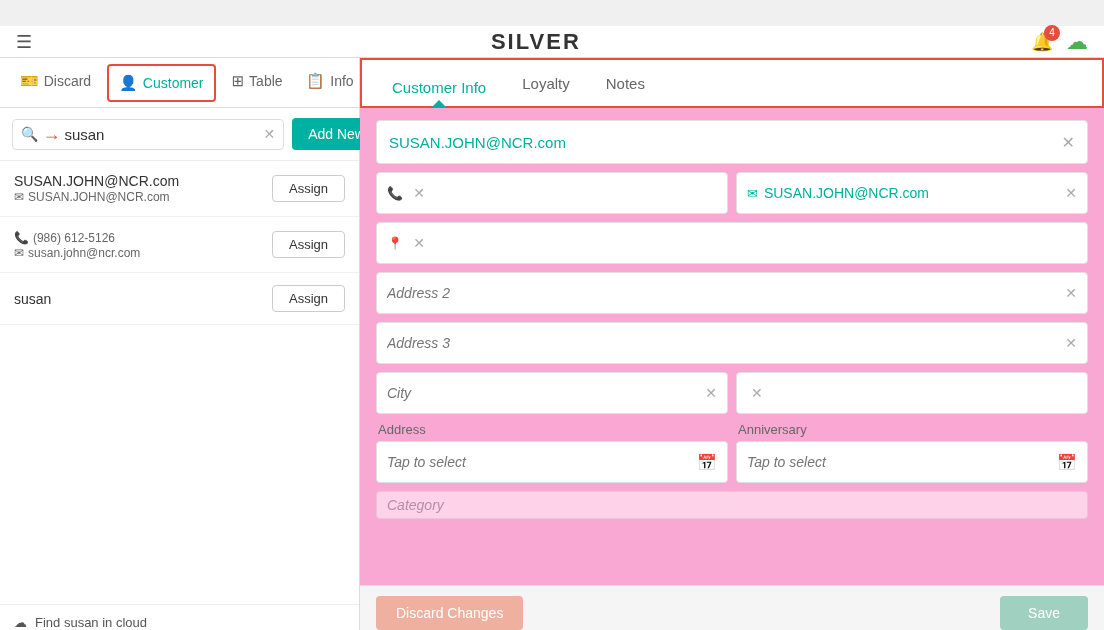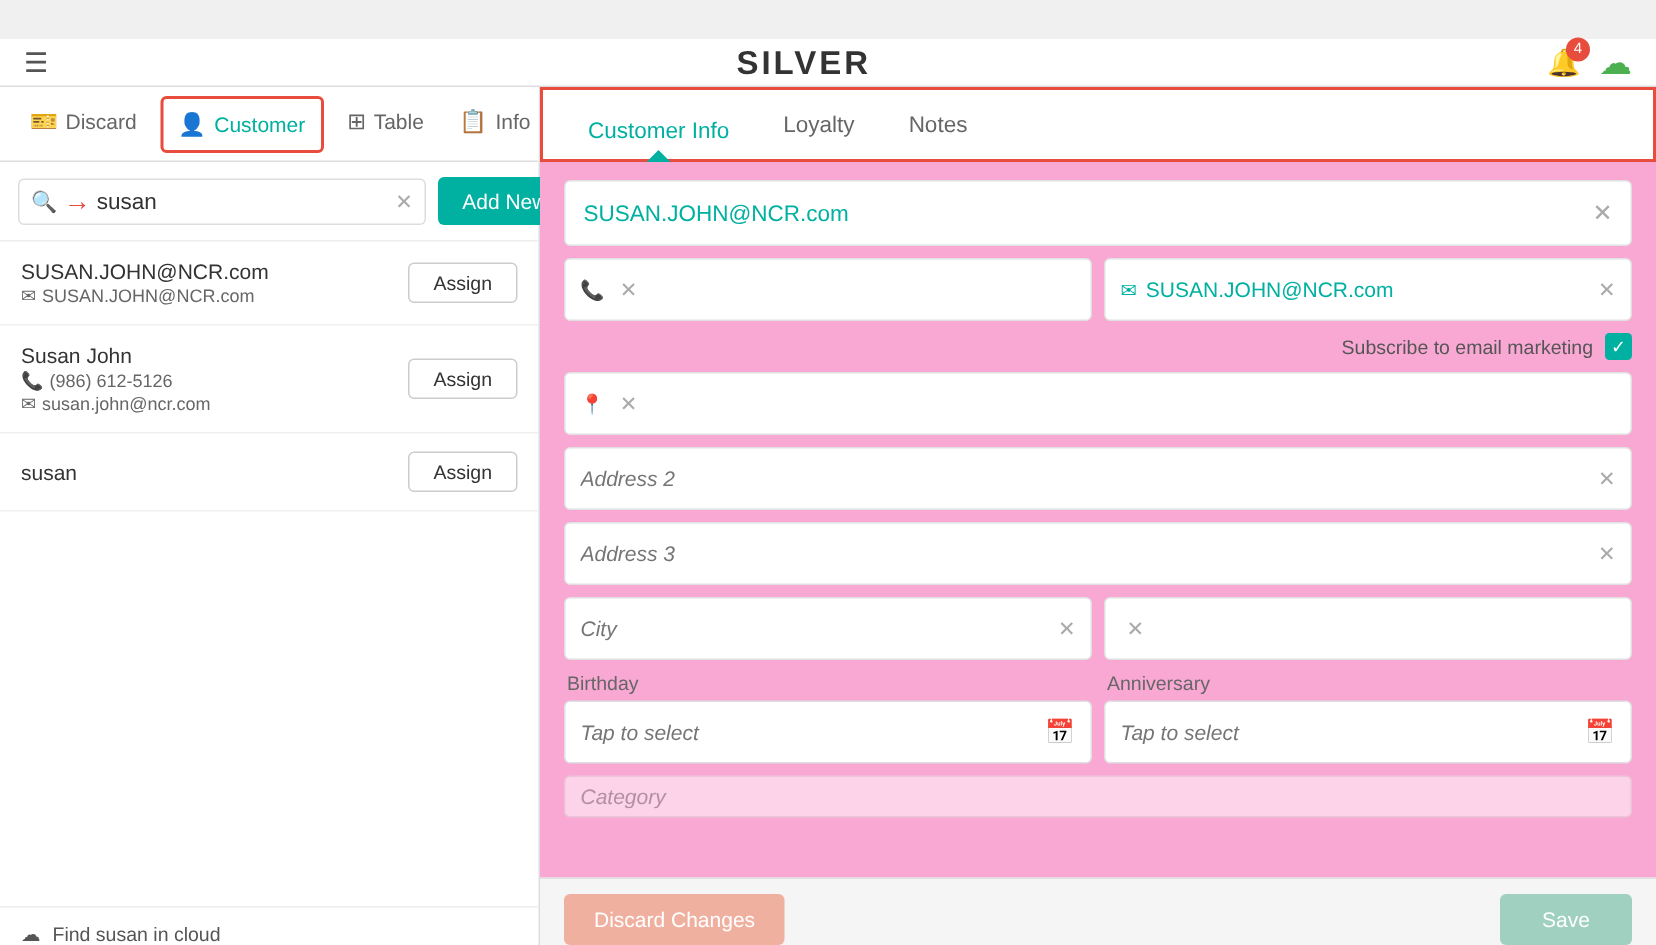--- a/index.html
+++ b/index.html
@@ -259,21 +259,20 @@
           <div class="customer-email-sub">
             <span>✉</span>
             <span>SUSAN.JOHN@NCR.com</span>
           </div>
         </div>
         <button class="assign-btn">Assign</button>
       </div>
 
       <div class="customer-item">
         <div class="customer-info">
-          <div class="customer-name">Susan John</div>
           <div class="customer-phone">
             <span>📞</span>
             <span>(986) 612-5126</span>
           </div>
           <div class="customer-email-sub">
             <span>✉</span>
             <span>susan.john@ncr.com</span>
           </div>
         </div>
         <button class="assign-btn">Assign</button>
@@ -321,24 +320,20 @@
           <span class="field-icon-left">📞</span>
           <span class="clear-btn">✕</span>
         </div>
         <div class="form-field email-highlight">
           <span class="field-icon-left" style="color:#00b0a0;">✉</span>
           <input type="text" class="filled" style="color: rgb(0, 176, 160); font-style: normal;" value="SUSAN.JOHN@NCR.com">
           <span class="clear-btn">✕</span>
         </div>
       </div>
 
-      <div class="subscribe-row">
-        <span>Subscribe to email marketing</span>
-        <div class="checkbox-green">✓</div>
-      </div>
 
       <div class="form-row">
         <div class="form-field full">
           <span class="field-icon-left">📍</span>
           <span class="clear-btn">✕</span>
         </div>
       </div>
 
       <div class="form-row">
         <div class="form-field full">
@@ -358,21 +353,21 @@
         <div class="form-field">
           <input type="text" placeholder="City" style="">
           <span class="clear-btn">✕</span>
         </div>
         <div class="form-field">
           <span class="clear-btn">✕</span>
         </div>
       </div>
 
       <div class="section-labels">
-        <div class="section-label">Birthday</div>
+        <div class="section-label">Address</div>
         <div class="section-label">Anniversary</div>
       </div>
 
       <div class="form-row">
         <div class="date-field">
           <input type="text" placeholder="Tap to select" style="">
           <span class="cal-icon">📅</span>
         </div>
         <div class="date-field">
           <input type="text" placeholder="Tap to select" style="">

